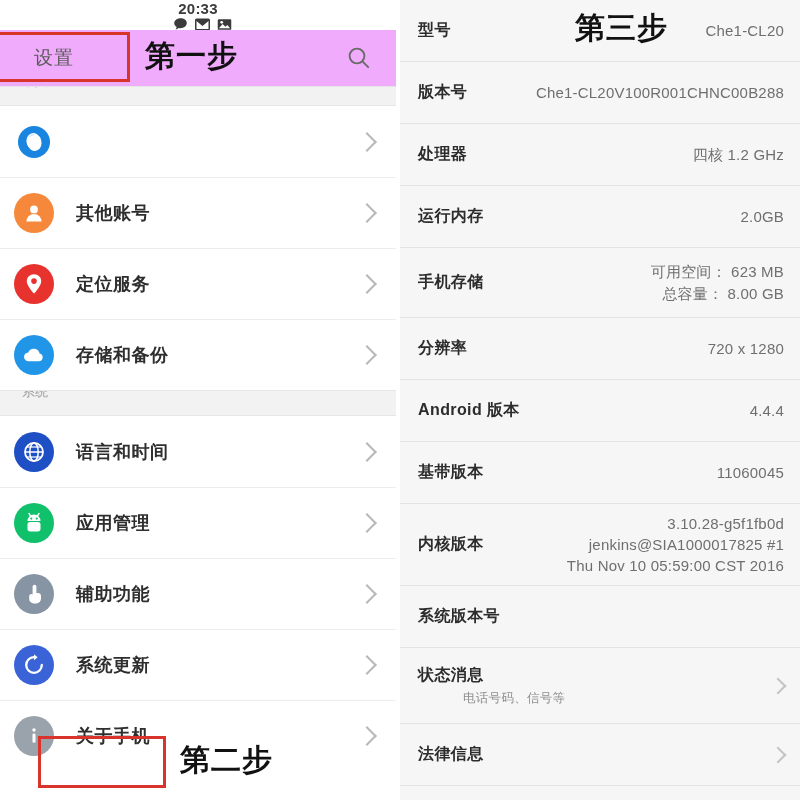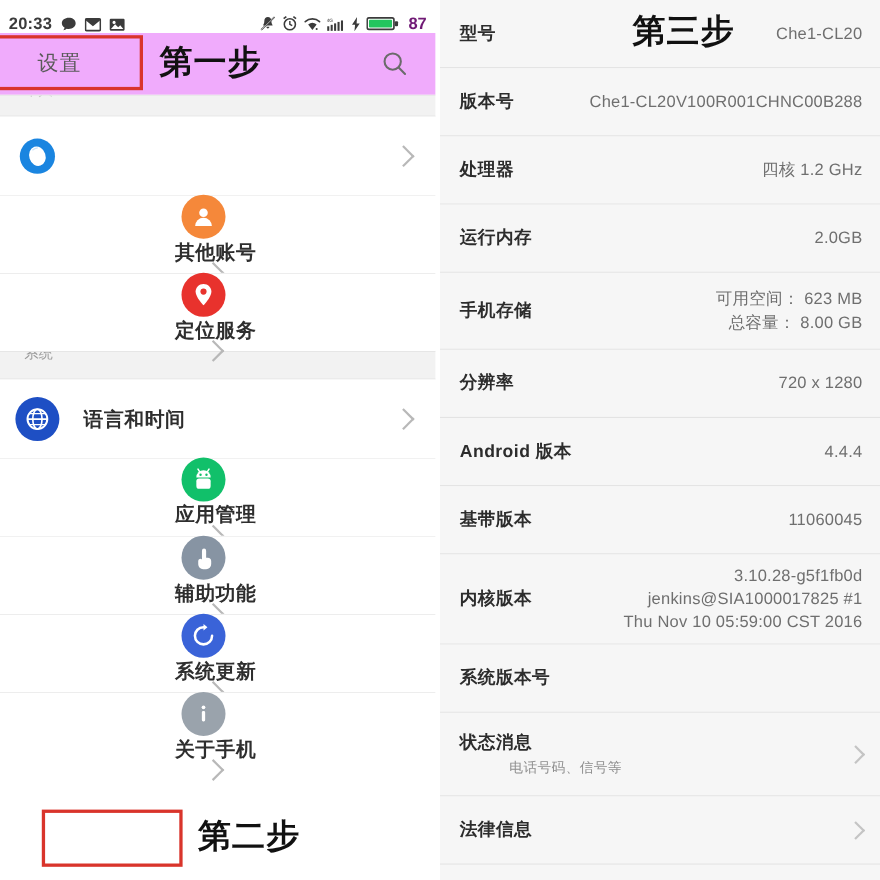--- a/index.html
+++ b/index.html
@@ -18,24 +18,25 @@
     width:396px;height:800px;
     background:#ffffff;
     overflow:hidden;
     flex:0 0 396px;
   }
   .panel-gap{flex:0 0 4px;width:4px;height:800px;background:#ffffff;}
 
   
   .statusbar{
     height:30px;width:100%;
-    display:flex;align-items:flex-end;
+    display:flex;align-items:center;
     padding:0 8px;box-sizing:border-box;
     background:#ffffff;
     color:#3a3a3a;
+    flex-direction:column;
   }
   .sb-time{font-size:15px;font-weight:bold;letter-spacing:.2px;color:#3b3b3b;}
   .sb-left-icons{display:flex;align-items:center;gap:7px;margin-left:8px;}
   .sb-spacer{flex:1;}
   .sb-right-icons{display:flex;align-items:center;gap:5px;}
   .sb-batt-text{font-size:15px;font-weight:bold;color:#701a75;margin-left:3px;}
   .ico{display:inline-block;line-height:0;}
 
   
   .titlebar{
@@ -72,21 +73,21 @@
 
   
   .row{
     position:relative;
     height:71px;
     display:flex;align-items:center;
     background:#ffffff;
     box-sizing:border-box;
     padding-left:14px;padding-right:18px;
   }
-  .row + .row{box-shadow:inset 0 1px 0 #ededed;flex-direction:column;}
+  .row + .row{box-shadow:inset 0 1px 0 #ededed;}
   .row-icon{
     width:40px;height:40px;flex:0 0 40px;
     border-radius:50%;
     display:flex;align-items:center;justify-content:center;
     margin-right:22px;
   }
   .row-label{
     font-size:18px;color:#2e2e2e;font-weight:bold;letter-spacing:.5px;
     flex:1;
   }
@@ -284,20 +285,29 @@
       <span class="row-icon" style="background:#e8322d;">
         <svg width="20" height="24" viewBox="0 0 20 24">
             <path d="M10 2.2 C5.9 2.2 2.8 5.3 2.8 9.2 C2.8 14 10 21.6 10 21.6 S17.2 14 17.2 9.2 C17.2 5.3 14.1 2.2 10 2.2 Z" fill="#ffffff"></path>
             <circle cx="10" cy="9.1" r="2.8" fill="#e8322d"></circle>
           </svg>
       </span>
       <span class="row-label">定位服务</span>
       <span class="chev"></span>
     </div>
 
+    <div class="row">
+      <span class="row-icon" style="background:#2196e8;">
+        <svg width="24" height="18" viewBox="0 0 24 18">
+            <path d="M6.6 15.2 a4.4 4.4 0 0 1 -0.3 -8.8 a5.9 5.9 0 0 1 11.3 1.1 a3.9 3.9 0 0 1 -0.7 7.7 Z" fill="#ffffff"></path>
+          </svg>
+      </span>
+      <span class="row-label">存储和备份</span>
+      <span class="chev"></span>
+    </div>
 
     <div class="sec-header">
       <span class="sec-label">系统</span>
     </div>
 
     <div class="row">
       <span class="row-icon" style="background:#1e4fc4;">
         <svg width="24" height="24" viewBox="0 0 24 24">
             <circle cx="12" cy="12" r="9" fill="none" stroke="#ffffff" stroke-width="1.8"></circle>
             <ellipse cx="12" cy="12" rx="4.2" ry="9" fill="none" stroke="#ffffff" stroke-width="1.5"></ellipse>

